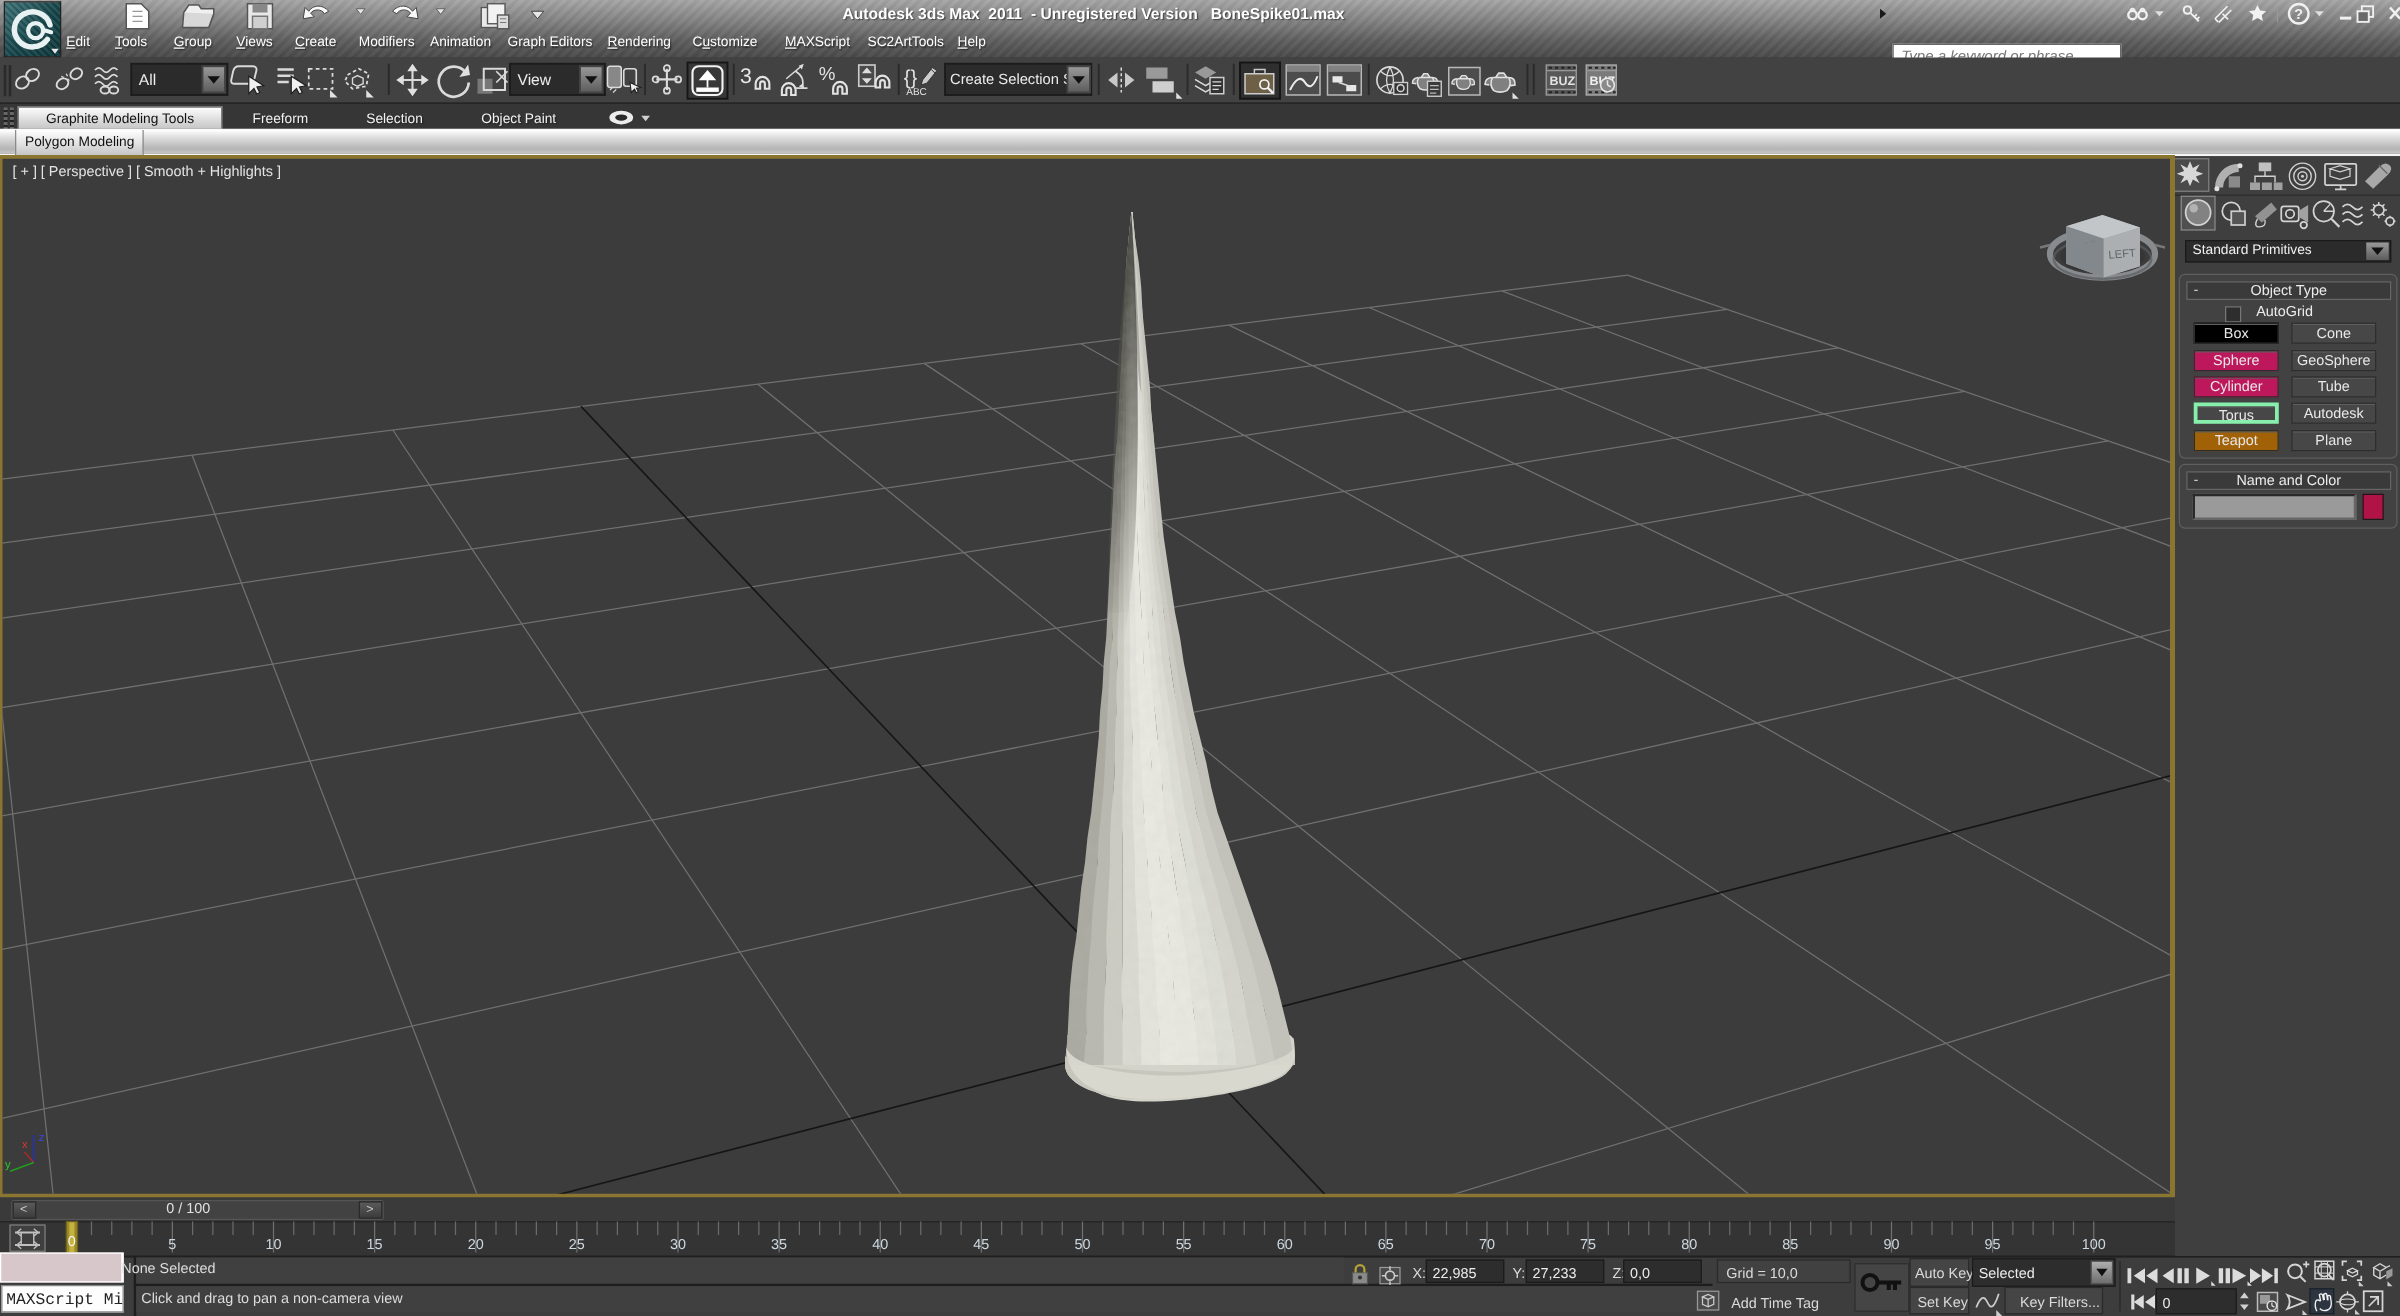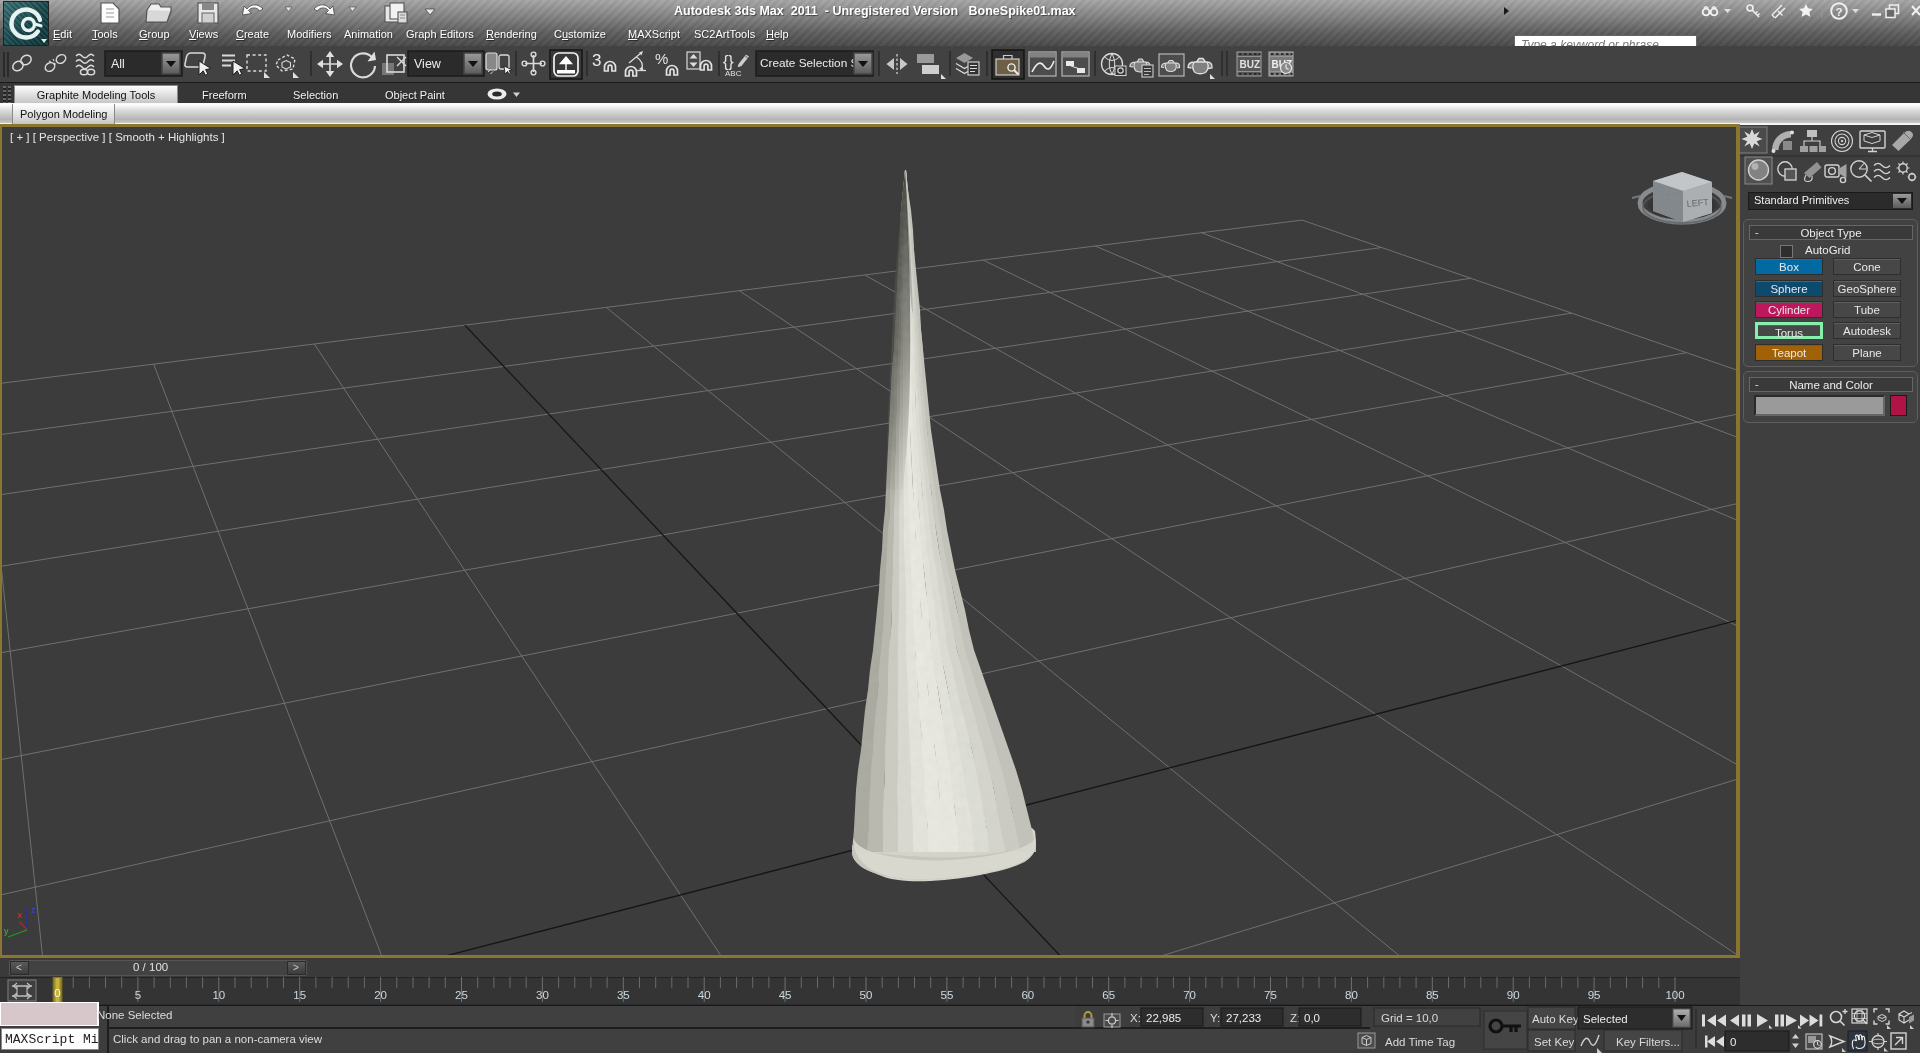--- a/index.html
+++ b/index.html
@@ -517,27 +517,27 @@
  <div class="txt" style="left:61px;top:24px;font-size:11.5px;color:#ececec">AutoGrid</div>
 </div>
 <div class="abs" style="left:1743px;top:371px;width:175px;height:52px;border:1px solid #5e5e5e;border-radius:5px;background:#424242">
  <div class="abs" style="left:5px;top:5px;width:164px;height:15px;background:#3a3a3a;border:1px solid #666;">
    <div class="txt" style="left:5px;top:0px;font-size:11px;color:#ddd">-</div>
    <div class="txt" style="left:50%;transform:translateX(-50%);top:0.5px;font-size:11.5px;color:#ececec">Name and Color</div>
  </div>
  <div class="abs" style="left:10px;top:23px;width:131px;height:21px;background:#9a9a9a;border:2px solid #2a2a2a;border-right-color:#666;border-bottom-color:#666"></div>
  <div class="abs" style="left:146px;top:23px;width:17px;height:21px;background:#b01346;border:1px solid #1a1a1a"></div>
 </div>
-<div class="abs" style="left:1755px;top:258px;width:68px;height:17px;background:#0369a1;border:1px solid #2e2e2e;box-shadow:inset 0 1px 0 #5e5e5e">
+<div class="abs" style="left:1755px;top:258px;width:68px;height:17px;background:#000000;border:1px solid #2e2e2e;box-shadow:inset 0 1px 0 #5e5e5e">
     <div class="txt" style="left:50%;transform:translateX(-50%);top:1.5px;font-size:11.5px;color:#e8e8e8">Box</div>
   </div>
 <div class="abs" style="left:1833px;top:258px;width:68px;height:17px;background:#474747;border:1px solid #2e2e2e;box-shadow:inset 0 1px 0 #5e5e5e">
     <div class="txt" style="left:50%;transform:translateX(-50%);top:1.5px;font-size:11.5px;color:#e8e8e8">Cone</div>
   </div>
-<div class="abs" style="left:1755px;top:280px;width:68px;height:17px;background:#0c4a6e;border:1px solid #2e2e2e;box-shadow:inset 0 1px 0 #5e5e5e">
+<div class="abs" style="left:1755px;top:280px;width:68px;height:17px;background:#be185d;border:1px solid #2e2e2e;box-shadow:inset 0 1px 0 #5e5e5e">
     <div class="txt" style="left:50%;transform:translateX(-50%);top:1.5px;font-size:11.5px;color:#e8e8e8">Sphere</div>
   </div>
 <div class="abs" style="left:1833px;top:280px;width:68px;height:17px;background:#474747;border:1px solid #2e2e2e;box-shadow:inset 0 1px 0 #5e5e5e">
     <div class="txt" style="left:50%;transform:translateX(-50%);top:1.5px;font-size:11.5px;color:#e8e8e8">GeoSphere</div>
   </div>
 <div class="abs" style="left:1755px;top:301px;width:68px;height:17px;background:#be185d;border:1px solid #2e2e2e;box-shadow:inset 0 1px 0 #5e5e5e">
     <div class="txt" style="left:50%;transform:translateX(-50%);top:1.5px;font-size:11.5px;color:#e8e8e8">Cylinder</div>
   </div>
 <div class="abs" style="left:1833px;top:301px;width:68px;height:17px;background:#474747;border:1px solid #2e2e2e;box-shadow:inset 0 1px 0 #5e5e5e">
     <div class="txt" style="left:50%;transform:translateX(-50%);top:1.5px;font-size:11.5px;color:#e8e8e8">Tube</div>

